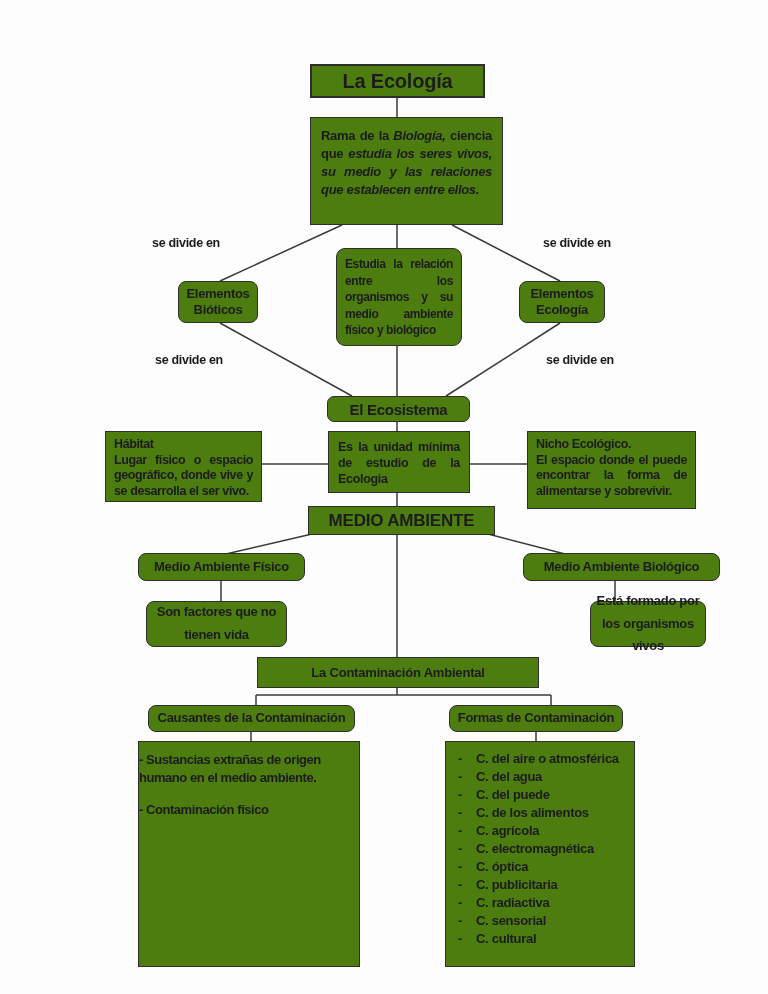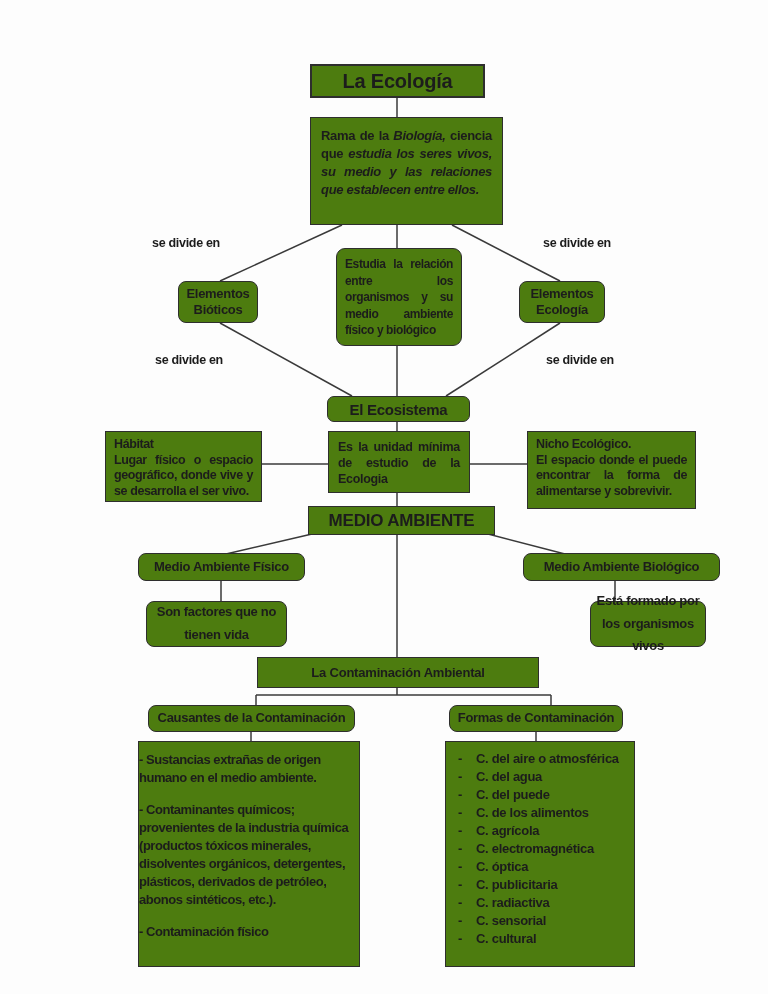--- a/index.html
+++ b/index.html
@@ -125,21 +125,20 @@
   <div class="box center small" style="left:548px;top:601px;width:116px;height:46px;line-height:1.75;margin-left:42px;">Está formado por los organismos vivos</div>
 
   <div class="box center huge-box" style="left:257px;top:657px;width:282px;height:31px;">La Contaminación Ambiental</div>
 
   <div class="box center small" style="left:148px;top:705px;width:207px;height:27px;">Causantes de la Contaminación</div>
 
   <div class="box center small" style="left:449px;top:705px;width:174px;height:27px;">Formas de Contaminación</div>
 
   <div class="box list-pane" id="b-causantes-list" style="left:138px;top:741px;width:222px;height:226px;">
     <p>-  Sustancias extrañas de origen humano en el medio ambiente.</p>
-    <p>-  Contaminantes químicos; provenientes de la industria química (productos tóxicos minerales, disolventes orgánicos, detergentes, plásticos, derivados de petróleo, abonos sintéticos, etc.).</p>
     <p>- Contaminación físico</p>
   </div>
 
   <div class="box list-pane" id="b-formas-list" style="left:445px;top:741px;width:190px;height:226px;">
     <div class="dash-list">
       <span class="mk">-</span>
         <span>C. del aire o atmosférica</span>
       <span class="mk">-</span>
         <span>C. del agua</span>
       <span class="mk">-</span>

